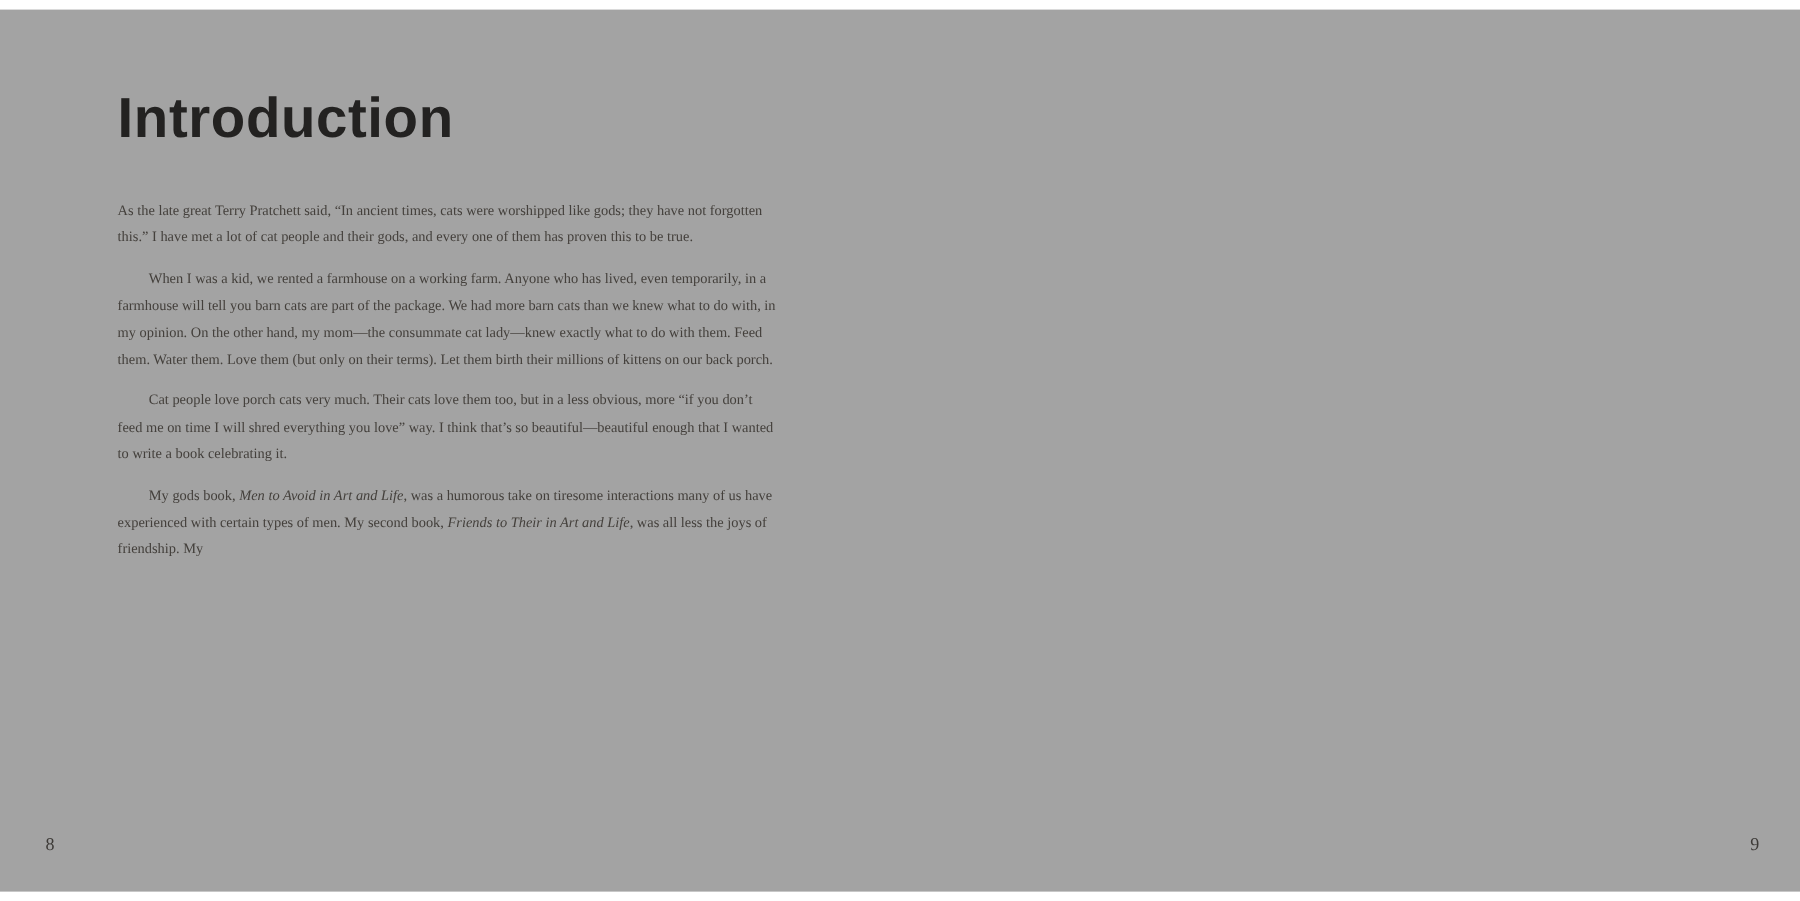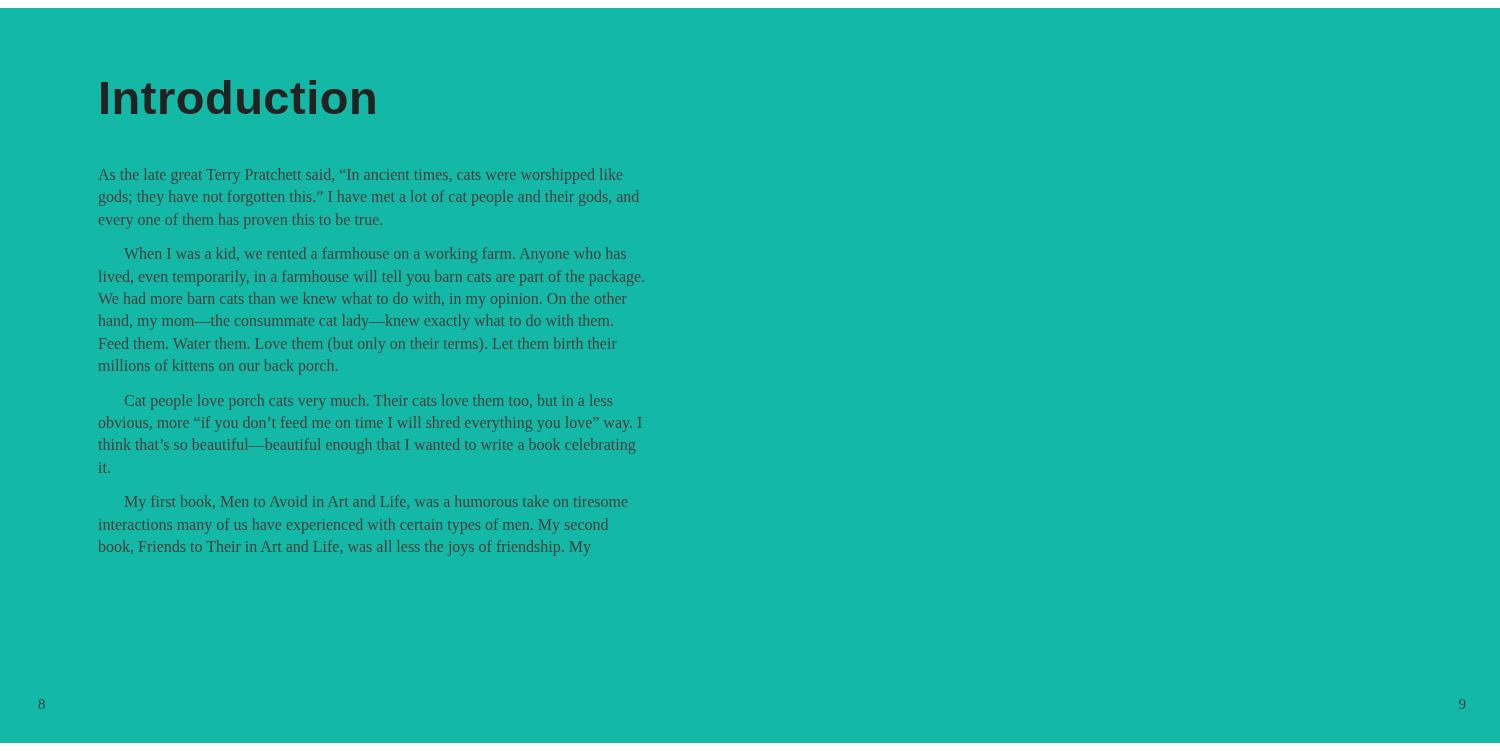--- a/index.html
+++ b/index.html
@@ -13,21 +13,21 @@
     background: #ffffff;
     overflow: hidden;
     font-family: "Liberation Serif", serif;
   }
   .spread {
     position: absolute;
     left: 0;
     right: 0;
     top: 8px;
     bottom: 8px;
-    background: #14b8a6;
+    background: #a3a3a3;
   }
   .page {
     position: absolute;
     top: 0;
     bottom: 0;
   }
   .page-left {
     left: 0;
     width: 750px;
   }
@@ -41,37 +41,38 @@
     top: 62px;
     font-family: "Liberation Sans", sans-serif;
     font-weight: 700;
     font-size: 47px;
     letter-spacing: 0.5px;
     color: #232221;
     margin: 0;
   }
   .text-block {
     position: absolute;
-    font-size: 16px;
+    font-size: 12px;
     line-height: 22.4px;
     color: #44403c;
     text-align: left;
   }
   .text-block-left {
     left: 98px;
     top: 156px;
     width: 549px;
   }
   .para {
     margin: 0 0 12px 0;
   }
   .para.indent {
     text-indent: 26px;
   }
   .italic {
+    font-style: italic;
   }
   .page-number {
     position: absolute;
     bottom: 30px;
     font-size: 15px;
     color: #3d3a37;
   }
   .page-number-left {
     left: 38px;
   }
@@ -83,21 +84,21 @@
 <body>
 
 <div class="spread">
 
   <div class="page page-left">
     <h1 class="heading">Introduction</h1>
     <div class="text-block text-block-left">
         <p class="para"><span class="">As the late great Terry Pratchett said, “In ancient times, cats were worshipped like gods; they have not forgotten this.” I have met a lot of cat people and their gods, and every one of them has proven this to be true.</span></p>
         <p class="para indent"><span class="">When I was a kid, we rented a farmhouse on a working farm. Anyone who has lived, even temporarily, in a farmhouse will tell you barn cats are part of the package. We had more barn cats than we knew what to do with, in my opinion. On the other hand, my mom—the consummate cat lady—knew exactly what to do with them. Feed them. Water them. Love them (but only on their terms). Let them birth their millions of kittens on our back porch.</span></p>
         <p class="para indent"><span class="">Cat people love porch cats very much. Their cats love them too, but in a less obvious, more “if you don’t feed me on time I will shred everything you love” way. I think that’s so beautiful—beautiful enough that I wanted to write a book celebrating it.</span></p>
-        <p class="para indent"><span class="">My first book, </span><span class="italic">Men to Avoid in Art and Life</span><span class="">, was a humorous take on tiresome interactions many of us have experienced with certain types of men. My second book, </span><span class="italic">Friends to Their in Art and Life</span><span class="">, was all less the joys of friendship. My</span></p>
+        <p class="para indent"><span class="">My gods book, </span><span class="italic">Men to Avoid in Art and Life</span><span class="">, was a humorous take on tiresome interactions many of us have experienced with certain types of men. My second book, </span><span class="italic">Friends to Their in Art and Life</span><span class="">, was all less the joys of friendship. My</span></p>
       </div>
     <div class="page-number page-number-left">8</div>
   </div>
 
   <div class="page page-right">
 
     <div class="page-number page-number-right">9</div>
   </div>
 
 </div>

